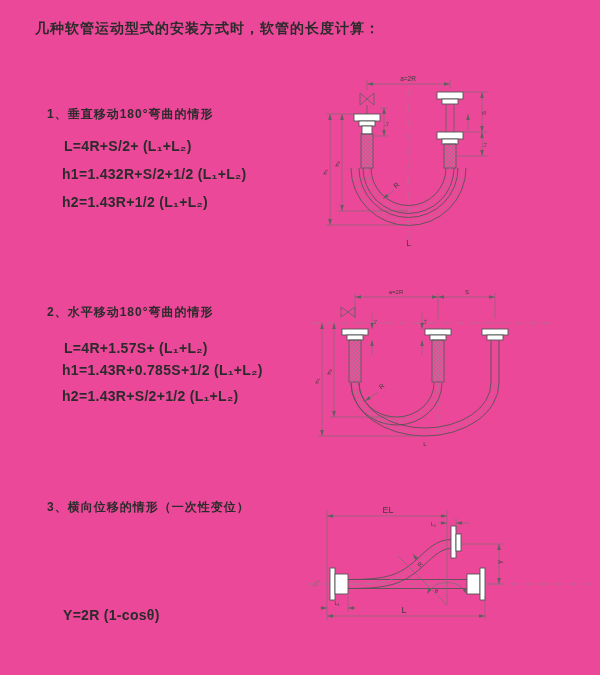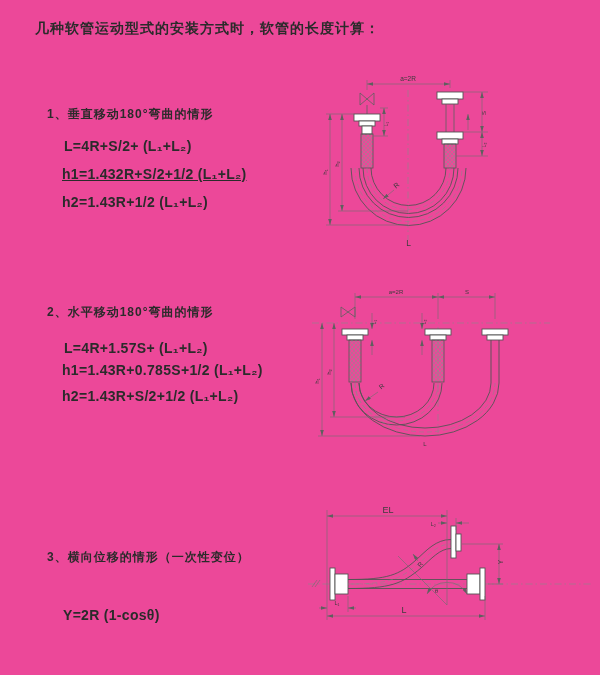--- a/index.html
+++ b/index.html
@@ -20,29 +20,29 @@
 </style>
 </head>
 <body>
 
 <div class="page">
 
   <div class="title">几种软管运动型式的安装方式时，软管的长度计算：</div>
 
   <div class="sec-heading" style="left:47px;top:106px;">1、垂直移动180°弯曲的情形</div>
   <div class="formula" style="left:64px;top:138px;">L=4R+S/2+ (L₁+L₂)</div>
-  <div class="formula" style="left:62px;top:166px;text-decoration:underline;">h1=1.432R+S/2+1/2 (L₁+L₂)</div>
+  <div class="formula" style="left:62px;top:166px;">h1=1.432R+S/2+1/2 (L₁+L₂)</div>
   <div class="formula" style="left:62px;top:194px;">h2=1.43R+1/2 (L₁+L₂)</div>
 
   <div class="sec-heading" style="left:47px;top:304px;">2、水平移动180°弯曲的情形</div>
   <div class="formula" style="left:64px;top:334px;margin-top:6px;">L=4R+1.57S+ (L₁+L₂)</div>
   <div class="formula" style="left:62px;top:362px;">h1=1.43R+0.785S+1/2 (L₁+L₂)</div>
   <div class="formula" style="left:62px;top:388px;">h2=1.43R+S/2+1/2 (L₁+L₂)</div>
 
-  <div class="sec-heading" style="left:47px;top:549px;">3、横向位移的情形（一次性变位）</div>
+  <div class="sec-heading" style="left:47px;top:499px;">3、横向位移的情形（一次性变位）</div>
   <div class="formula" style="left:63px;top:575px;margin-top:32px;">Y=2R (1-cosθ)</div>
 
   <svg style="left:310px;top:68px;" width="290" height="200" viewBox="0 0 290 200">
     <defs>
       <marker id="ar" markerWidth="7" markerHeight="5" refX="6" refY="1.8" orient="auto-start-reverse" markerUnits="userSpaceOnUse">
         <path d="M0,0 L6,1.8 L0,3.6 Z" fill="#5f5f5f"></path>
       </marker>
       <pattern id="braidhatch" width="4" height="4" patternUnits="userSpaceOnUse">
         <path d="M0,0 L4,4 M4,0 L0,4" stroke="#8f8f8f" stroke-width="0.5"></path>
       </pattern>

